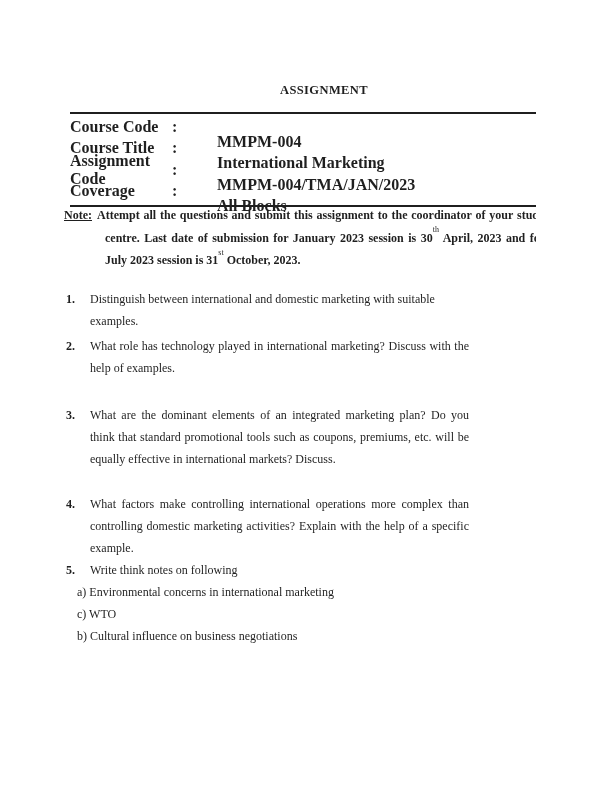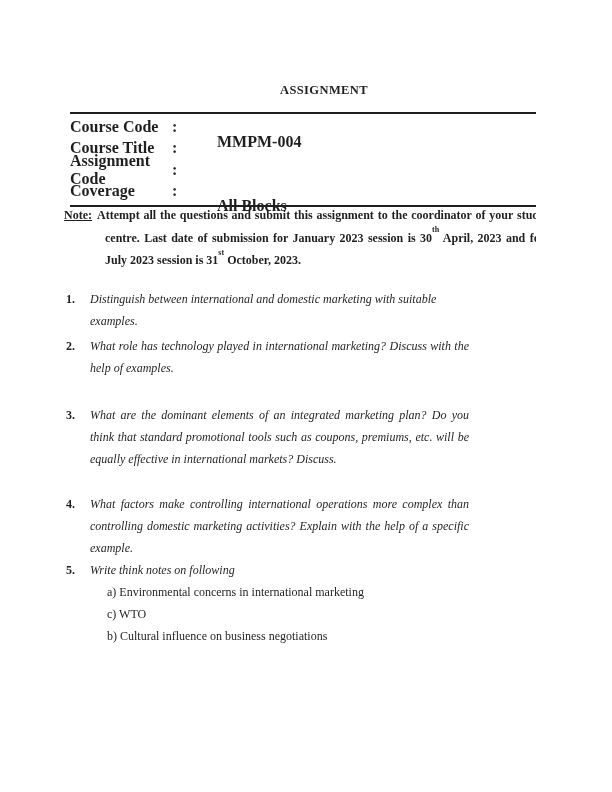--- a/index.html
+++ b/index.html
@@ -56,21 +56,21 @@
     padding-left: 41px;
     text-indent: -41px;
     font-size: 12px;
     font-weight: bold;
     line-height: 22.5px;
     text-align: justify;
   }
   .note .note-label { margin-right: 5px; text-decoration: underline; }
   sup.ordinal {
     font-size: 8px;
-    font-weight: bold;
+    font-weight: normal;
     position: relative;
     top: -4.5px;
     line-height: 0;
   }
 
   .questions { list-style: none; }
   .question {
     position: absolute;
     left: 66px;
     right: 67px;
@@ -80,24 +80,23 @@
   .qnum {
     position: absolute;
     left: 0;
     top: 0;
     width: 24px;
     font-weight: bold;
   }
   .qtext {
     margin-left: 24px;
     text-align: justify;
-    font-style: italic;
   }
   .qtext.single { text-align: left; }
-  .sub-item { margin-left: 41px; text-align: left; }
+  .sub-item { margin-left: 11px; text-align: left; }
 
   .q1 { top: 288px; }
   .q2 { top: 335px; }
   .q3 { top: 404px; }
   .q4 { top: 493px; }
   .q5 { top: 559px; }
 </style>
 </head>
 <body>
 
@@ -107,24 +106,26 @@
 
   <div class="course-table">
     <div class="course-row">
       <span class="lbl">Course Code</span>
       <span class="sep">:</span>
       <span class="val">MMPM-004</span>
     </div>
     <div class="course-row">
       <span class="lbl">Course Title</span>
       <span class="sep">:</span>
+      <span class="val">International Marketing</span>
     </div>
     <div class="course-row">
       <span class="lbl">Assignment Code</span>
       <span class="sep">:</span>
+      <span class="val">MMPM-004/TMA/JAN/2023</span>
     </div>
     <div class="course-row">
       <span class="lbl">Coverage</span>
       <span class="sep">:</span>
       <span class="val">All Blocks</span>
     </div>
   </div>
 
   <p class="note"><span class="note-label">Note:</span><span>Attempt all the questions and submit this assignment to the coordinator of your study centre. Last date of submission for January 2023 session is 30</span><sup class="ordinal">th</sup><span> April, 2023 and for July 2023 session is 31</span><sup class="ordinal">st</sup><span> October, 2023.</span></p>
 

